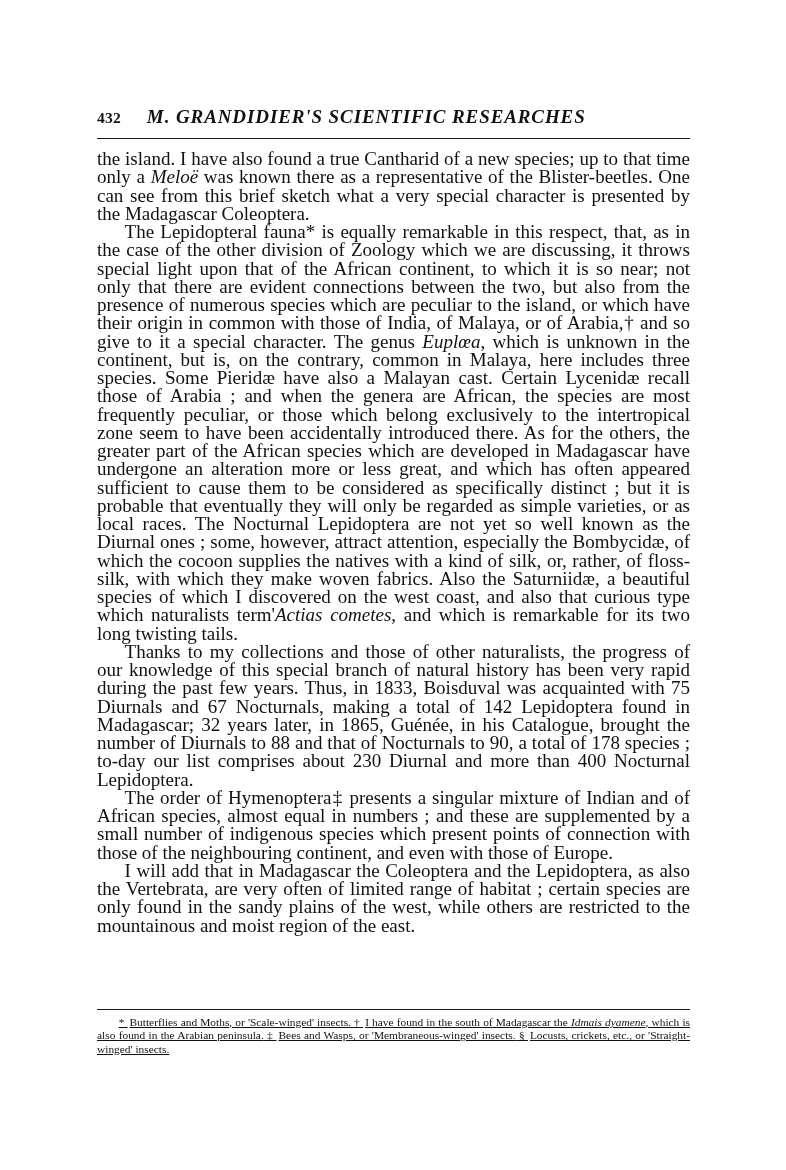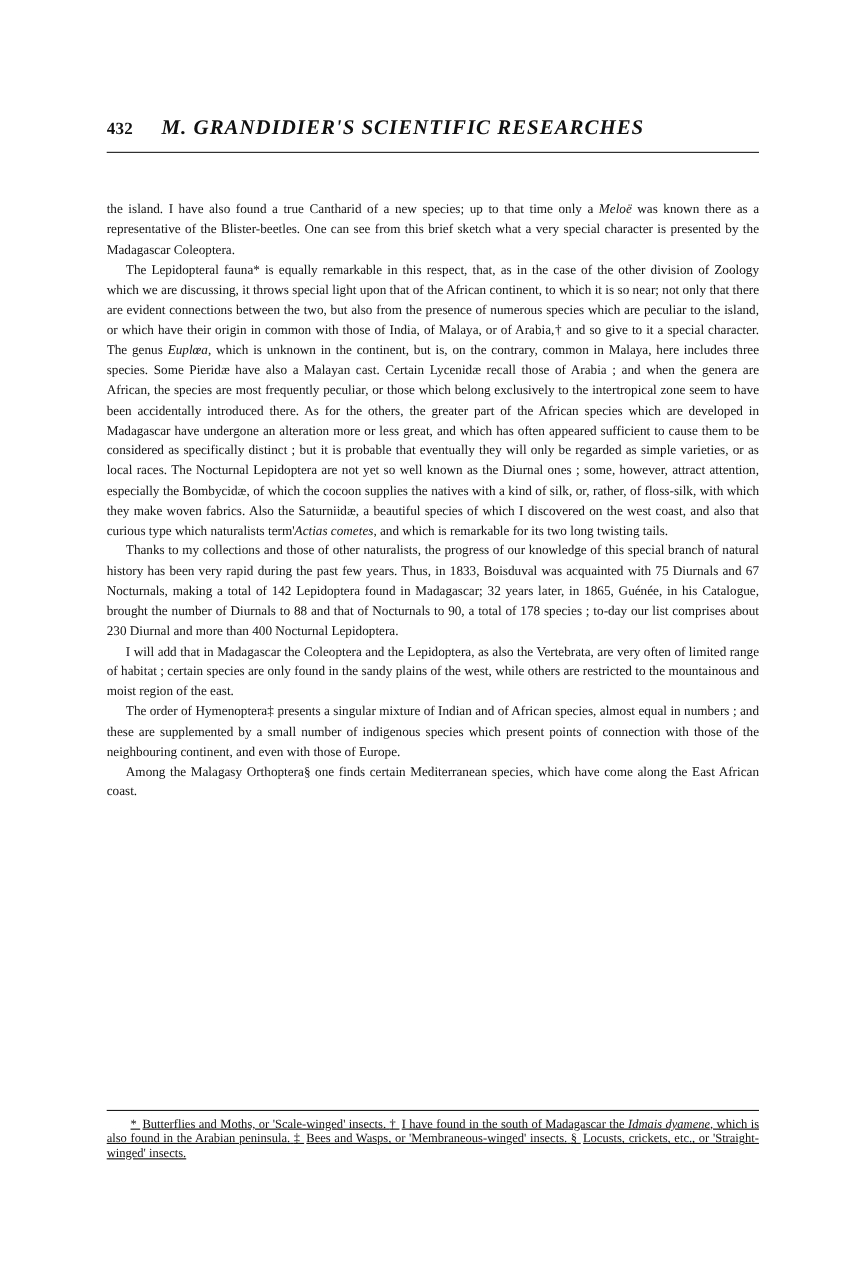--- a/index.html
+++ b/index.html
@@ -54,26 +54,25 @@
     width: 593px;
     height: 0;
     border-top: 1.4px solid #1a1a1a;
   }
   
   .body-text {
     position: absolute;
     top: 150px;
     left: 0;
     width: 593px;
-    font-size: 12px;
+    font-size: 19px;
     line-height: 18.25px;
     text-align: justify;
     text-justify: inter-word;
     hyphens: none;
-    margin-top: 31px;
   }
   .body-text p {
     margin: 0;
     text-indent: 1.45em;
   }
   .body-text p.first {
     text-indent: 0;
   }
   .body-text p:last-child {
     text-align: justify;
@@ -116,23 +115,22 @@
   <div class="running-head">
     <span class="folio">432</span><span class="head-title">M. GRANDIDIER'S SCIENTIFIC RESEARCHES</span>
   </div>
 
   <div class="head-rule"></div>
 
   <div class="body-text" id="body-text">
       <p class="first"><span>the island.  I have also found a true Cantharid of a new species; up to that time only a </span><i>Meloë</i><span> was known there as a representative of the Blister-beetles.  One can see from this brief sketch what a very special character is presented by the Madagascar Coleoptera.</span></p>
       <p><span>The Lepidopteral fauna</span><span class="fnref">*</span><span> is equally remarkable in this respect, that, as in the case of the other division of Zoology which we are discussing, it throws special light upon that of the African continent, to which it is so near; not only that there are evident connections between the two, but also from the presence of numerous species which are peculiar to the island, or which have their origin in common with those of India, of Malaya, or of Arabia,</span><span class="fnref">†</span><span> and so give to it a special character.  The genus </span><i>Euplœa</i><span>, which is unknown in the continent, but is, on the contrary, common in Malaya, here includes three species.  Some Pieridæ have also a Malayan cast.  Certain Lycenidæ recall those of Arabia ; and when the genera are African, the species are most frequently peculiar, or those which belong exclusively to the intertropical zone seem to have been accidentally introduced there.  As for the others, the greater part of the African species which are developed in Madagascar have undergone an alteration more or less great, and which has often appeared sufficient to cause them to be considered as specifically distinct ; but it is probable that eventually they will only be regarded as simple varieties, or as local races.  The Nocturnal Lepidoptera are not yet so well known as the Diurnal ones ; some, however, attract attention, especially the Bombycidæ, of which the cocoon supplies the natives with a kind of silk, or, rather, of floss-silk, with which they make woven fabrics.  Also the Saturniidæ, a beautiful species of which I discovered on the west coast, and also that curious type which naturalists term'</span><i>Actias cometes</i><span>, and which is remarkable for its two long twisting tails.</span></p>
       <p><span>Thanks to my collections and those of other naturalists, the progress of our knowledge of this special branch of natural history has been very rapid during the past few years.  Thus, in 1833, Boisduval was acquainted with 75 Diurnals and 67 Nocturnals, making a total of 142 Lepidoptera found in Madagascar; 32 years later, in 1865, Guénée, in his Catalogue, brought the number of Diurnals to 88 and that of Nocturnals to 90, a total of 178 species ; to-day our list comprises about 230 Diurnal and more than 400 Nocturnal Lepidoptera.</span></p>
+      <p><span>The order of Hymenoptera</span><span class="fnref">‡</span><span> presents a singular mixture of Indian and of African species, almost equal in numbers ; and these are supplemented by a small number of indigenous species which present points of connection with those of the neighbouring continent, and even with those of Europe.</span></p>
       <p><span>I will add that in Madagascar the Coleoptera and the Lepidoptera, as also the Vertebrata, are very often of limited range of habitat ; certain species are only found in the sandy plains of the west, while others are restricted to the mountainous and moist region of the east.</span></p>
-      <p><span>The order of Hymenoptera</span><span class="fnref">‡</span><span> presents a singular mixture of Indian and of African species, almost equal in numbers ; and these are supplemented by a small number of indigenous species which present points of connection with those of the neighbouring continent, and even with those of Europe.</span></p>
-      <p><span>Among the Malagasy Orthoptera</span><span class="fnref">§</span><span> one finds certain Mediterranean species, which have come along the East African coast.</span></p>
     </div>
 
   <div class="fn-rule"></div>
 
   <div class="footnotes" id="footnotes">
       <p class="fn-first"><span class="fn-mark">* </span><span>Butterflies and Moths, or 'Scale-winged' insects.</span><span>  </span><span class="fn-mark">† </span><span>I have found in the south of Madagascar the </span><i>Idmais dyamene</i><span>, which is also found in the Arabian peninsula.</span><span>  </span><span class="fn-mark">‡ </span><span>Bees and Wasps, or 'Membraneous-winged' insects.</span><span>  </span><span class="fn-mark">§ </span><span>Locusts, crickets, etc., or 'Straight-winged' insects.</span></p>
     </div>
 
 </div>
 

